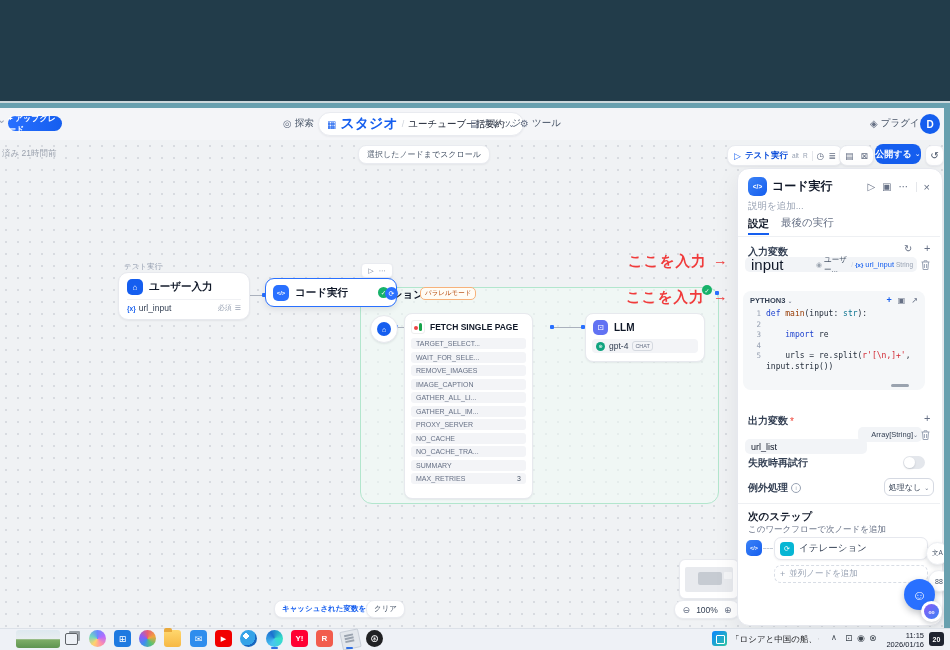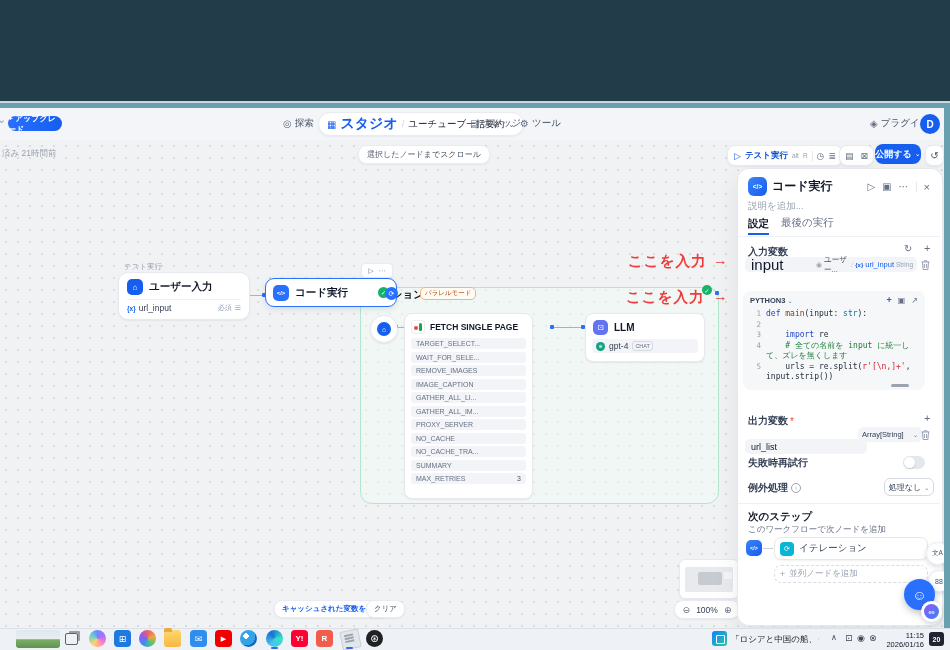--- a/index.html
+++ b/index.html
@@ -324,39 +324,38 @@
         </div>
         <div class="code-line">
           <span class="ln">2</span>
         </div>
         <div class="code-line">
           <span class="ln">3</span>
           <span class="lc"><span class="tok-tx">    </span><span class="tok-kw">import</span><span class="tok-tx"> re</span></span>
         </div>
         <div class="code-line">
           <span class="ln">4</span>
-          <span class="lc"><span class="tok-tx">    </span><span class="tok-cm"># 全ての名前を input に統一して、ズレを無くします</span></span>
         </div>
         <div class="code-line">
           <span class="ln">5</span>
           <span class="lc"><span class="tok-tx">    urls = re.split(</span><span class="tok-st">r'[\n,]+'</span><span class="tok-tx">, input.strip())</span></span>
         </div>
       </div>
     <div style="position:absolute;right:16px;bottom:3px;width:18px;height:3px;border-radius:2px;background:#9aa3af"></div>
   </div>
 
   <div class="abs row" style="left:748px;top:414px;gap:2px;z-index:7">
     <span style="font-size:10px;font-weight:bold;color:#344054">出力変数</span>
     <span style="font-size:10px;color:#f04438">*</span>
   </div>
   <div class="abs" style="left:924px;top:412px;font-size:11px;color:#667085;z-index:7">+</div>
   <div class="abs field" style="left:745px;top:439px;width:110px;height:15px;padding:0 6px;z-index:7">
       <span style="font-size:9px;color:#101828">url_list</span>
     </div>
-  <div class="abs field" style="left:858px;top:427px;width:56px;height:15px;padding:0 4px;justify-content:space-between;z-index:7">
+  <div class="abs field" style="left:858px;top:427px;width:56px;height:15px;padding:0 4px;justify-content:flex-end;z-index:7">
     <span style="font-size:7.5px;color:#344054">Array[String]</span>
     <span style="font-size:6px;color:#667085">⌄</span>
   </div>
   <svg class="abs" style="left:920px;top:429px;z-index:7" width="11" height="12" viewBox="0 0 11 12">
       <path d="M1.5 3h8M4 3V1.8h3V3M2.5 3l.6 7.5h4.8L8.5 3M4.4 5v4M6.6 5v4" stroke="#98a2b3" stroke-width="1" fill="none"></path>
     </svg>
 
   <div class="abs" style="left:748px;top:456px;font-size:10px;font-weight:bold;color:#344054;z-index:7">失敗時再試行</div>
   <div class="abs" style="left:903px;top:456px;width:22px;height:13px;border-radius:7px;background:#e4e7ec;z-index:7">
     <span style="position:absolute;left:1px;top:1px;width:11px;height:11px;border-radius:50%;background:#fff;box-shadow:0 1px 2px rgba(16,24,40,.15)"></span>

